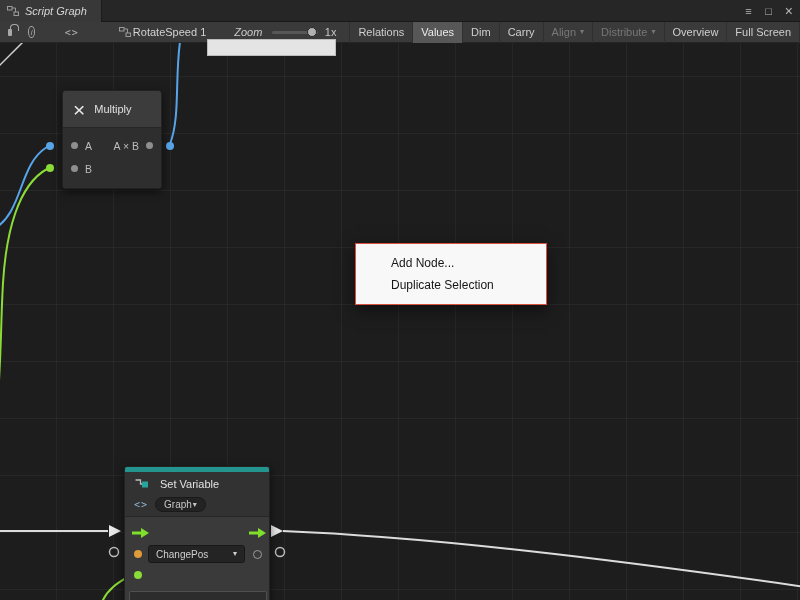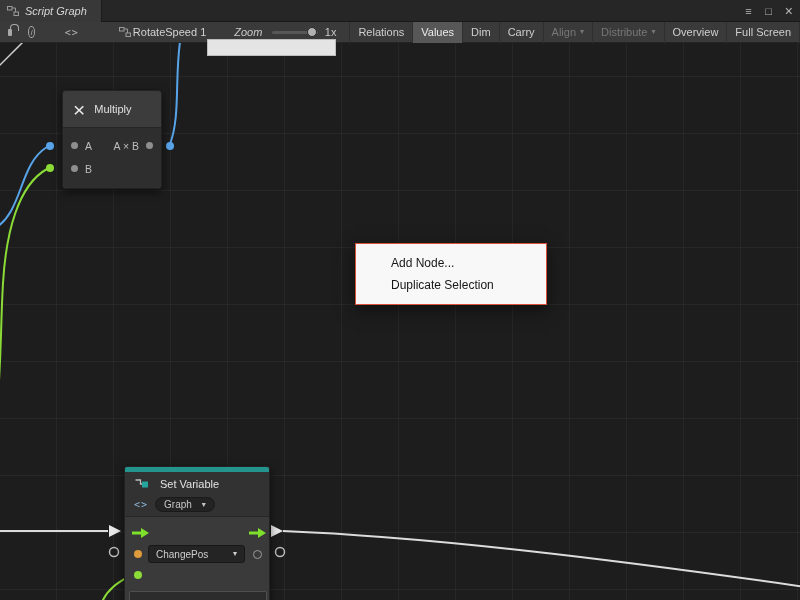--- a/index.html
+++ b/index.html
@@ -91,21 +91,21 @@
               background:#262626; }
   .sv-row1 { position:absolute; left:9px; top:11px; height:15px; display:flex;
              align-items:flex-start; gap:11px; }
   .sv-title { font-size:11px; color:#e2e2e2; white-space:nowrap; }
   .sv-row2 { position:absolute; left:9px; top:29px; height:17px; display:flex;
              align-items:center; gap:7px; }
   .sv-code { font-family:"DejaVu Sans Mono",monospace; font-size:10px;
              color:#8fb6d8; letter-spacing:1px; }
   .sv-dd { background:#232323; border:1px solid #1a1a1a; border-radius:8px;
            padding:1px 8px; font-size:10px; color:#c6c6c6; display:inline-flex;
-           align-items:center; gap:10px; cursor:default; }
+           align-items:center; gap:1px; cursor:default; }
   .sv-flow { position:absolute; top:60px; }
   .sv-flow-in { left:7px; }
   .sv-flow-out { left:124px; }
   .sv-orange-dot { position:absolute; left:9px; top:83px; width:8px; height:8px;
            border-radius:50%; background:#de9a3b; }
   .sv-var-dd { position:absolute; left:23px; top:78px; width:97px; height:18px;
            border-radius:3px; background:#242424; border:1px solid #181818;
            display:flex; align-items:center; justify-content:space-between;
            padding:0 7px; font-size:10px; color:#cfcfcf; cursor:default; }
   .sv-hollow-dot { position:absolute; left:128px; top:83px; width:9px; height:9px;

